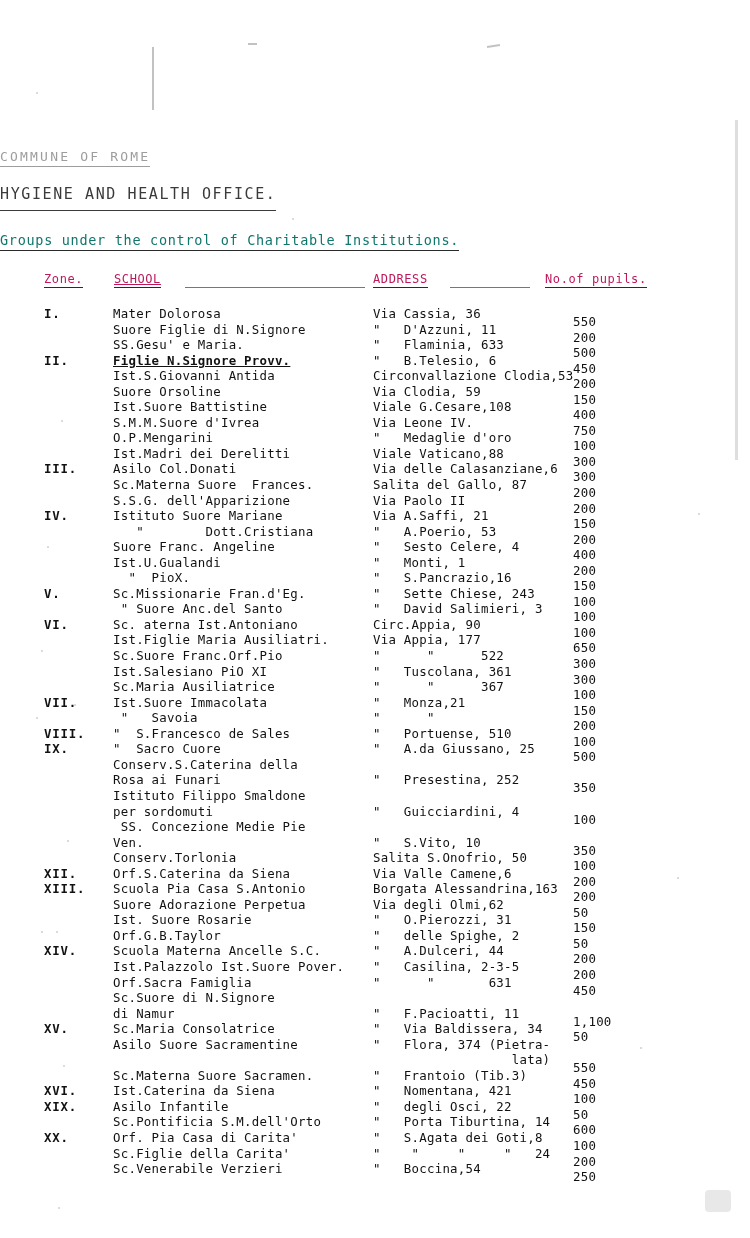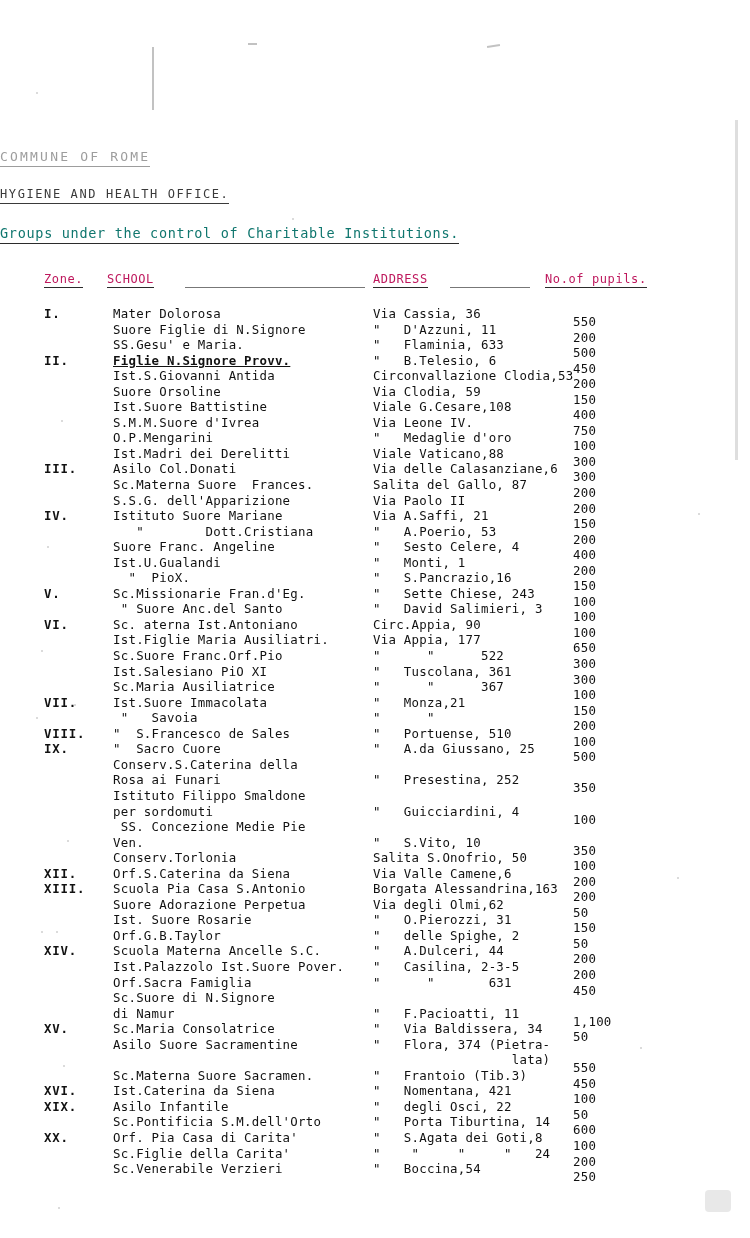--- a/index.html
+++ b/index.html
@@ -48,26 +48,26 @@
     font-size: 13px;
     letter-spacing: 2.2px;
     color: #9d9d9d;
     display: inline-block;
     border-bottom: 1px solid #9d9d9d;
     padding-bottom: 1px;
     line-height: 16px;
   }
   .h-office {
     margin-top: 19px;
-    font-size: 12px;
+    font-size: 15px;
     letter-spacing: 1.6px;
     color: #3a3a3a;
     display: inline-block;
     border-bottom: 1.4px solid #3a3a3a;
-    padding-bottom: 1px;
+    padding-bottom: 8px;
     line-height: 16px;
   }
   .h-groups {
     margin-top: 21px;
     font-size: 13.5px;
     letter-spacing: .7px;
     color: #0f766e;
     display: inline-block;
     border-bottom: 1.4px solid #2b2b2b;
     padding-bottom: 2px;
@@ -85,21 +85,21 @@
     letter-spacing: .6px;
     color: #be185d;
   }
   .colhead span {
     position: absolute;
     border-bottom: 1.2px solid #2a2a2a;
     padding-bottom: 1px;
     white-space: nowrap;
   }
   .ch-zone    { left: 44px;  }
-  .ch-school  { left: 107px; }
+  .ch-school  { left: 114px; text-decoration: underline; }
   .ch-address { left: 373px; }
   .ch-pupils  { left: 545px; }
 
   
   .colhead .rule {
     position: absolute;
     height: 1.1px;
     background: #4a4a4a;
     opacity: .75;
     border: none;

